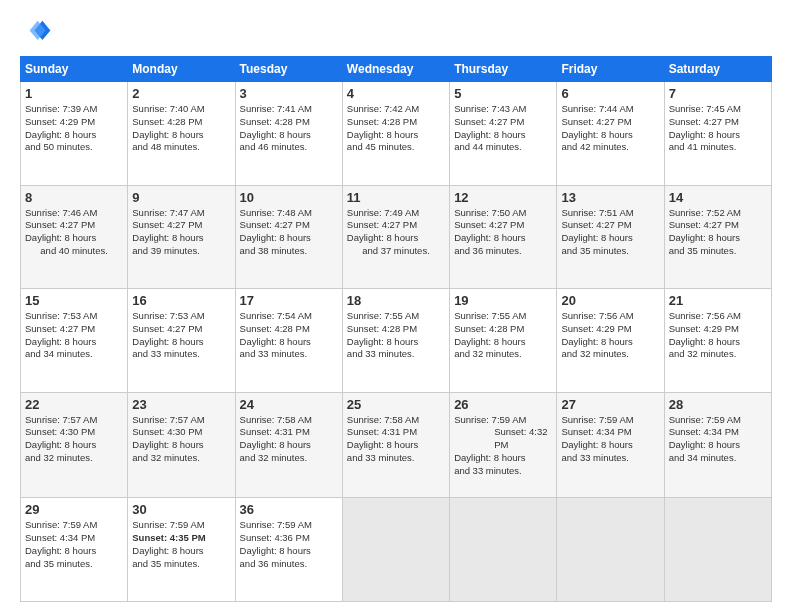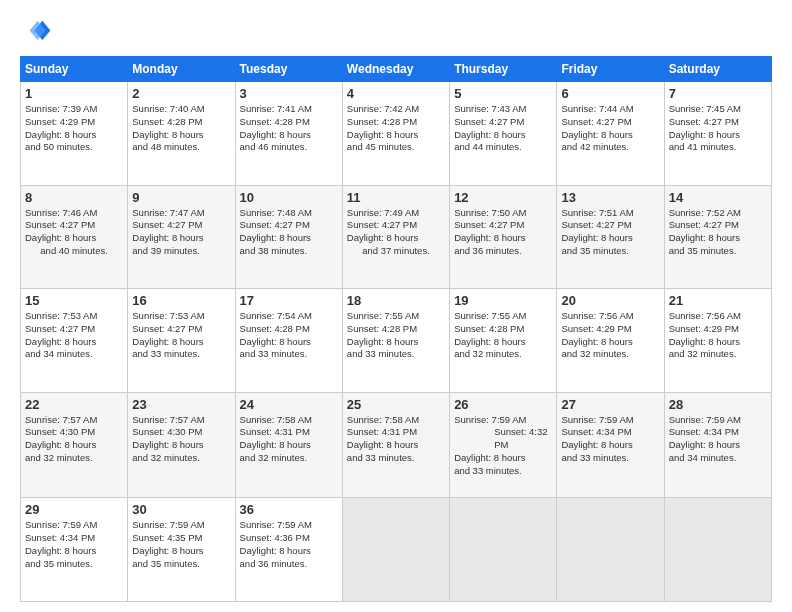--- a/index.html
+++ b/index.html
@@ -338,21 +338,21 @@
           <td>
             <span class="day-num">29</span>
             <span style="display: block; line-height: 1.35;">Sunrise: 7:59 AM</span>
             <span style="display: block; line-height: 1.35;">Sunset: 4:34 PM</span>
             <span style="display: block; line-height: 1.35;">Daylight: 8 hours</span>
             <span style="display: block; line-height: 1.35;">and 35 minutes.</span>
           </td>
           <td>
             <span class="day-num">30</span>
             <span style="display: block; line-height: 1.35;">Sunrise: 7:59 AM</span>
-            <span style="display: block; line-height: 1.35;">Sunset: 4:35 PM</span>
+            <span style="display: block; line-height: 1.35; font-weight: bold;">Sunset: 4:35 PM</span>
             <span style="display: block; line-height: 1.35;">Daylight: 8 hours</span>
             <span style="display: block; line-height: 1.35;">and 35 minutes.</span>
           </td>
           <td>
             <span class="day-num">36</span>
             <span style="display: block; line-height: 1.35;">Sunrise: 7:59 AM</span>
             <span style="display: block; line-height: 1.35;">Sunset: 4:36 PM</span>
             <span style="display: block; line-height: 1.35;">Daylight: 8 hours</span>
             <span style="display: block; line-height: 1.35;">and 36 minutes.</span>
           </td>

